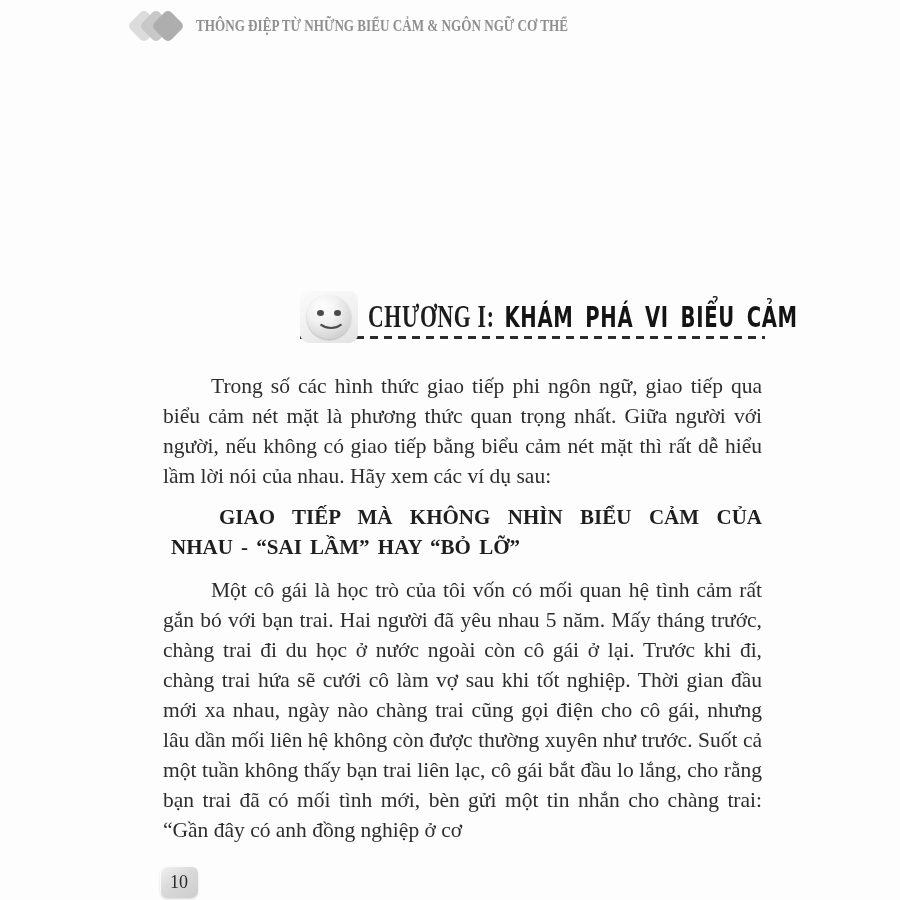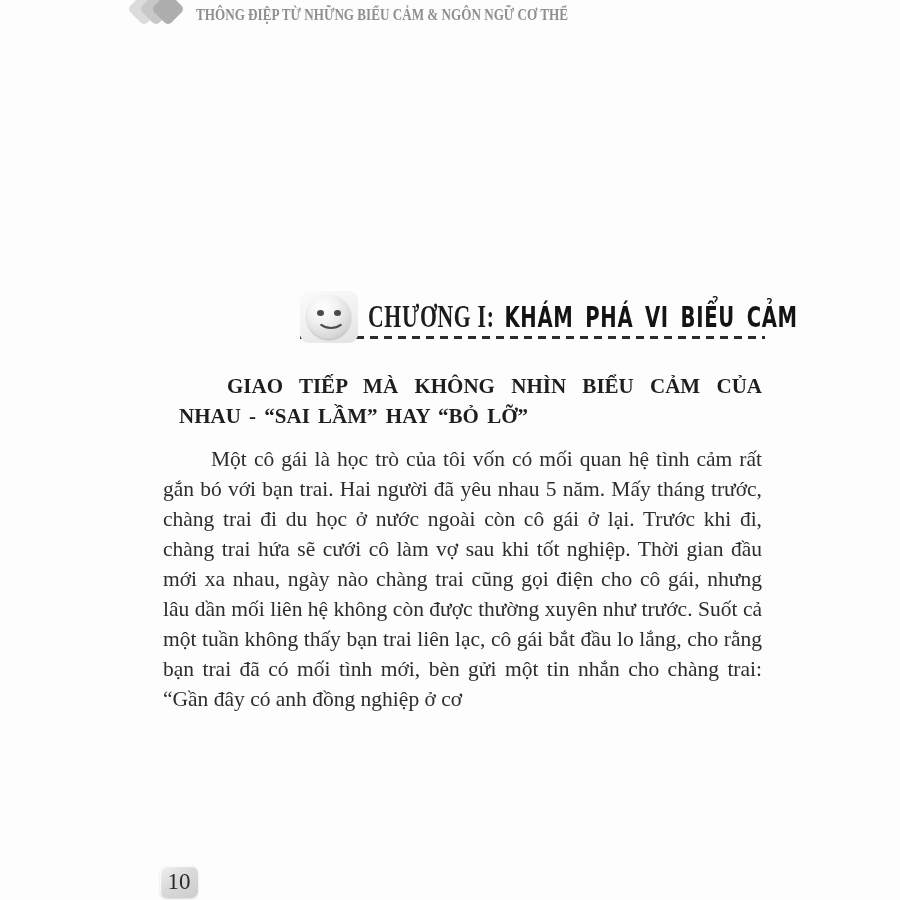--- a/index.html
+++ b/index.html
@@ -12,25 +12,25 @@
     background: #fdfdfd;
     font-family: "Liberation Serif", serif;
     color: #2d2d2d;
     position: relative;
     overflow: hidden;
   }
 
   
   .running-header {
     position: absolute;
-    top: 0;
+    top: 17px;
     left: 130px;
     height: 30px;
     display: flex;
-    align-items: center;
+    align-items: flex-start;
   }
   .diamond-stack {
     position: relative;
     width: 58px;
     height: 30px;
     margin-right: 8px;
   }
   .diamond {
     position: absolute;
     width: 24px;
@@ -151,41 +151,41 @@
     margin: 0 0 11px 0;
     color: #2d2d2d;
   }
   .subheading {
     font-size: 21px;
     line-height: 30px;
     font-weight: bold;
     text-align: justify;
     text-indent: 48px;
     word-spacing: 3px;
-    margin: 0 0 13px 16px;
+    margin: 0 0 13px 8px;
     color: #1e1e1e;
   }
 
   
   .page-number-box {
     position: absolute;
     left: 160px;
     top: 866px;
     width: 38px;
     height: 32px;
     border-radius: 7px;
     background: linear-gradient(145deg, #f2f2f2 0%, #dadada 45%, #cccccc 100%);
     box-shadow: inset 1px 1px 1px rgba(255,255,255,0.9), 0 1px 2px rgba(0,0,0,0.15);
     display: flex;
     align-items: center;
     justify-content: center;
   }
   .page-number {
     font-family: "Liberation Serif", serif;
-    font-size: 23px;
+    font-size: 18px;
     color: #2a2a2a;
   }
 </style>
 </head>
 <body>
 
 <div class="running-header">
   <div class="diamond-stack">
     <div class="diamond d1"></div>
     <div class="diamond d2"></div>
@@ -203,19 +203,20 @@
       <div class="smiley-mouth"></div>
     </div>
   </div>
   <div class="chapter-title-row">
     <span class="chapter-prefix">CHƯƠNG I:</span>
     <span class="chapter-main">KHÁM PHÁ VI BIỂU CẢM</span>
   </div>
 </div>
 
 <div class="body-text">
+  <p class="para">Trong số các hình thức giao tiếp phi ngôn ngữ, giao tiếp qua biểu cảm nét mặt là phương thức quan trọng nhất. Giữa người với người, nếu không có giao tiếp bằng biểu cảm nét mặt thì rất dễ hiểu lầm lời nói của nhau. Hãy xem các ví dụ sau:</p>
   <p class="subheading">GIAO TIẾP MÀ KHÔNG NHÌN BIỂU CẢM CỦA NHAU - “SAI LẦM” HAY “BỎ LỠ”</p>
   <p class="para">Một cô gái là học trò của tôi vốn có mối quan hệ tình cảm rất gắn bó với bạn trai. Hai người đã yêu nhau 5 năm. Mấy tháng trước, chàng trai đi du học ở nước ngoài còn cô gái ở lại. Trước khi đi, chàng trai hứa sẽ cưới cô làm vợ sau khi tốt nghiệp. Thời gian đầu mới xa nhau, ngày nào chàng trai cũng gọi điện cho cô gái, nhưng lâu dần mối liên hệ không còn được thường xuyên như trước. Suốt cả một tuần không thấy bạn trai liên lạc, cô gái bắt đầu lo lắng, cho rằng bạn trai đã có mối tình mới, bèn gửi một tin nhắn cho chàng trai: “Gần đây có anh đồng nghiệp ở cơ</p>
 </div>
 
 <div class="page-number-box">
   <span class="page-number">10</span>
 </div>
 
 </body></html>

